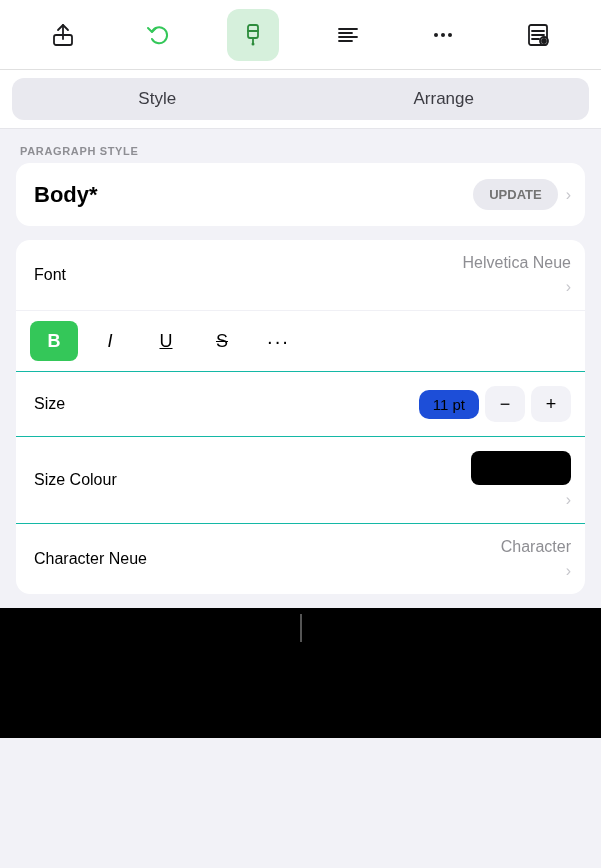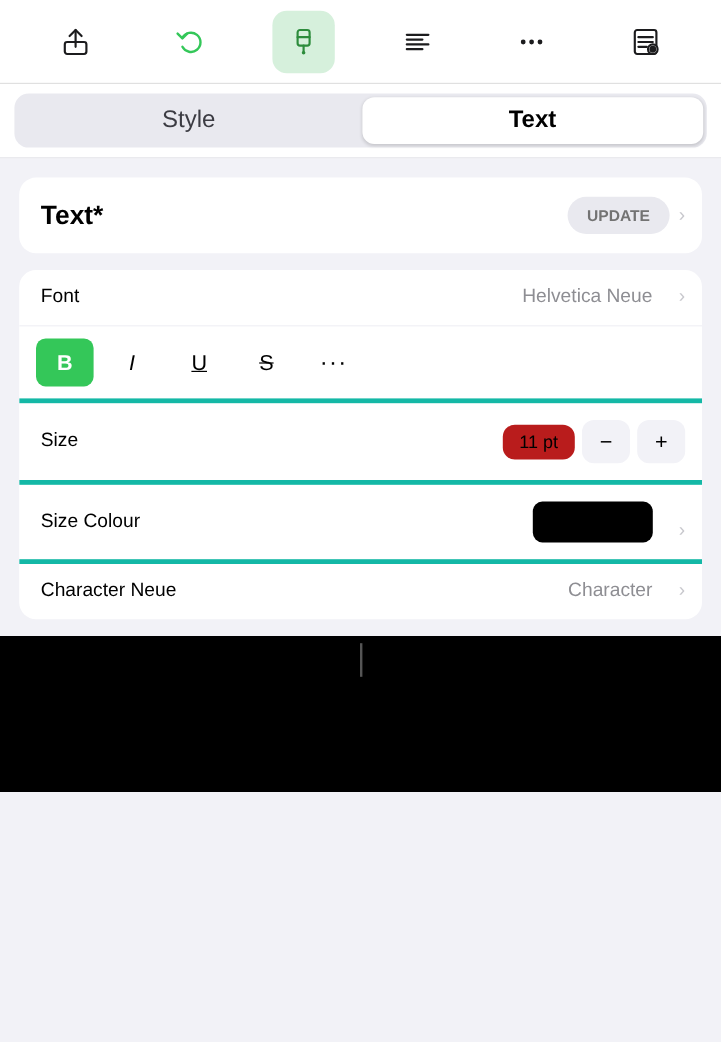--- a/index.html
+++ b/index.html
@@ -38,21 +38,21 @@
     }
     .toolbar-btn svg {
       width: 28px;
       height: 28px;
     }
     .tab {
       flex: 1;
       text-align: center;
       padding: 8px 0;
       border-radius: 10px;
-      font-size: 20px;
+      font-size: 17px;
       font-weight: 500;
       cursor: pointer;
       border: none;
       background: transparent;
       color: #3c3c43;
     }
     .tab.active {
       background: #ffffff;
       font-weight: 600;
       box-shadow: 0 1px 3px rgba(0,0,0,0.15);
@@ -122,35 +122,36 @@
       color: #c7c7cc;
       font-size: 16px;
     }
 
     
     .row {
       display: flex;
       align-items: center;
       justify-content: space-between;
       padding: 14px 14px 14px 18px;
-      border-top: 4px solid #14b8a6;
+      border-top: 1px solid #14b8a6;
     }
     .row:first-child {
       border-top: none;
     }
     .row-label {
       font-size: 16px;
       color: #000;
     }
     .row-value {
       display: flex;
       align-items: flex-end;
-      gap: 22px;
+      gap: 6px;
       color: #8e8e93;
       font-size: 16px;
+      flex-direction: column;
     }
 
     
     .format-row {
       display: flex;
       align-items: center;
       padding: 10px 14px;
       gap: 8px;
       border-top: 1px solid #f0f0f5;
     }
@@ -189,21 +190,21 @@
       letter-spacing: 1px;
     }
 
     
     .size-controls {
       display: flex;
       align-items: center;
       gap: 6px;
     }
     .size-pill {
-      background: #b91c1c;
+      background: #1d4ed8;
       border-radius: 10px;
       padding: 6px 14px;
       font-size: 15px;
       color: #000;
       border: none;
     }
     .size-btn {
       width: 40px;
       height: 36px;
       background: #f2f2f7;
@@ -295,30 +296,31 @@
       <line x1="8" y1="18" x2="15" y2="18"></line>
       <circle cx="20" cy="20" r="4" fill="white" stroke="#1c1c1e"></circle>
       <circle cx="20" cy="20" r="2" fill="#1c1c1e"></circle>
     </svg>
   </button>
 </div>
 
 <div style="background:#ffffff; padding: 8px 12px; border-bottom: 1px solid #e5e5ea;">
   <div class="tab-bar-bg">
     <button class="tab">Style</button>
-    <button class="tab active">Text</button>
+    <button class="tab">Arrange</button>
   </div>
 </div>
 
 <div class="content">
 
+  <div class="section-label">PARAGRAPH STYLE</div>
 
   <div class="card">
     <div class="paragraph-style-row">
-      <span class="paragraph-name">Text*</span>
+      <span class="paragraph-name">Body*</span>
       <div class="paragraph-right">
         <button class="update-btn">UPDATE</button>
         <span class="chevron-icon">›</span>
       </div>
     </div>
   </div>
 
   <div class="card">
 
     <div class="row">

